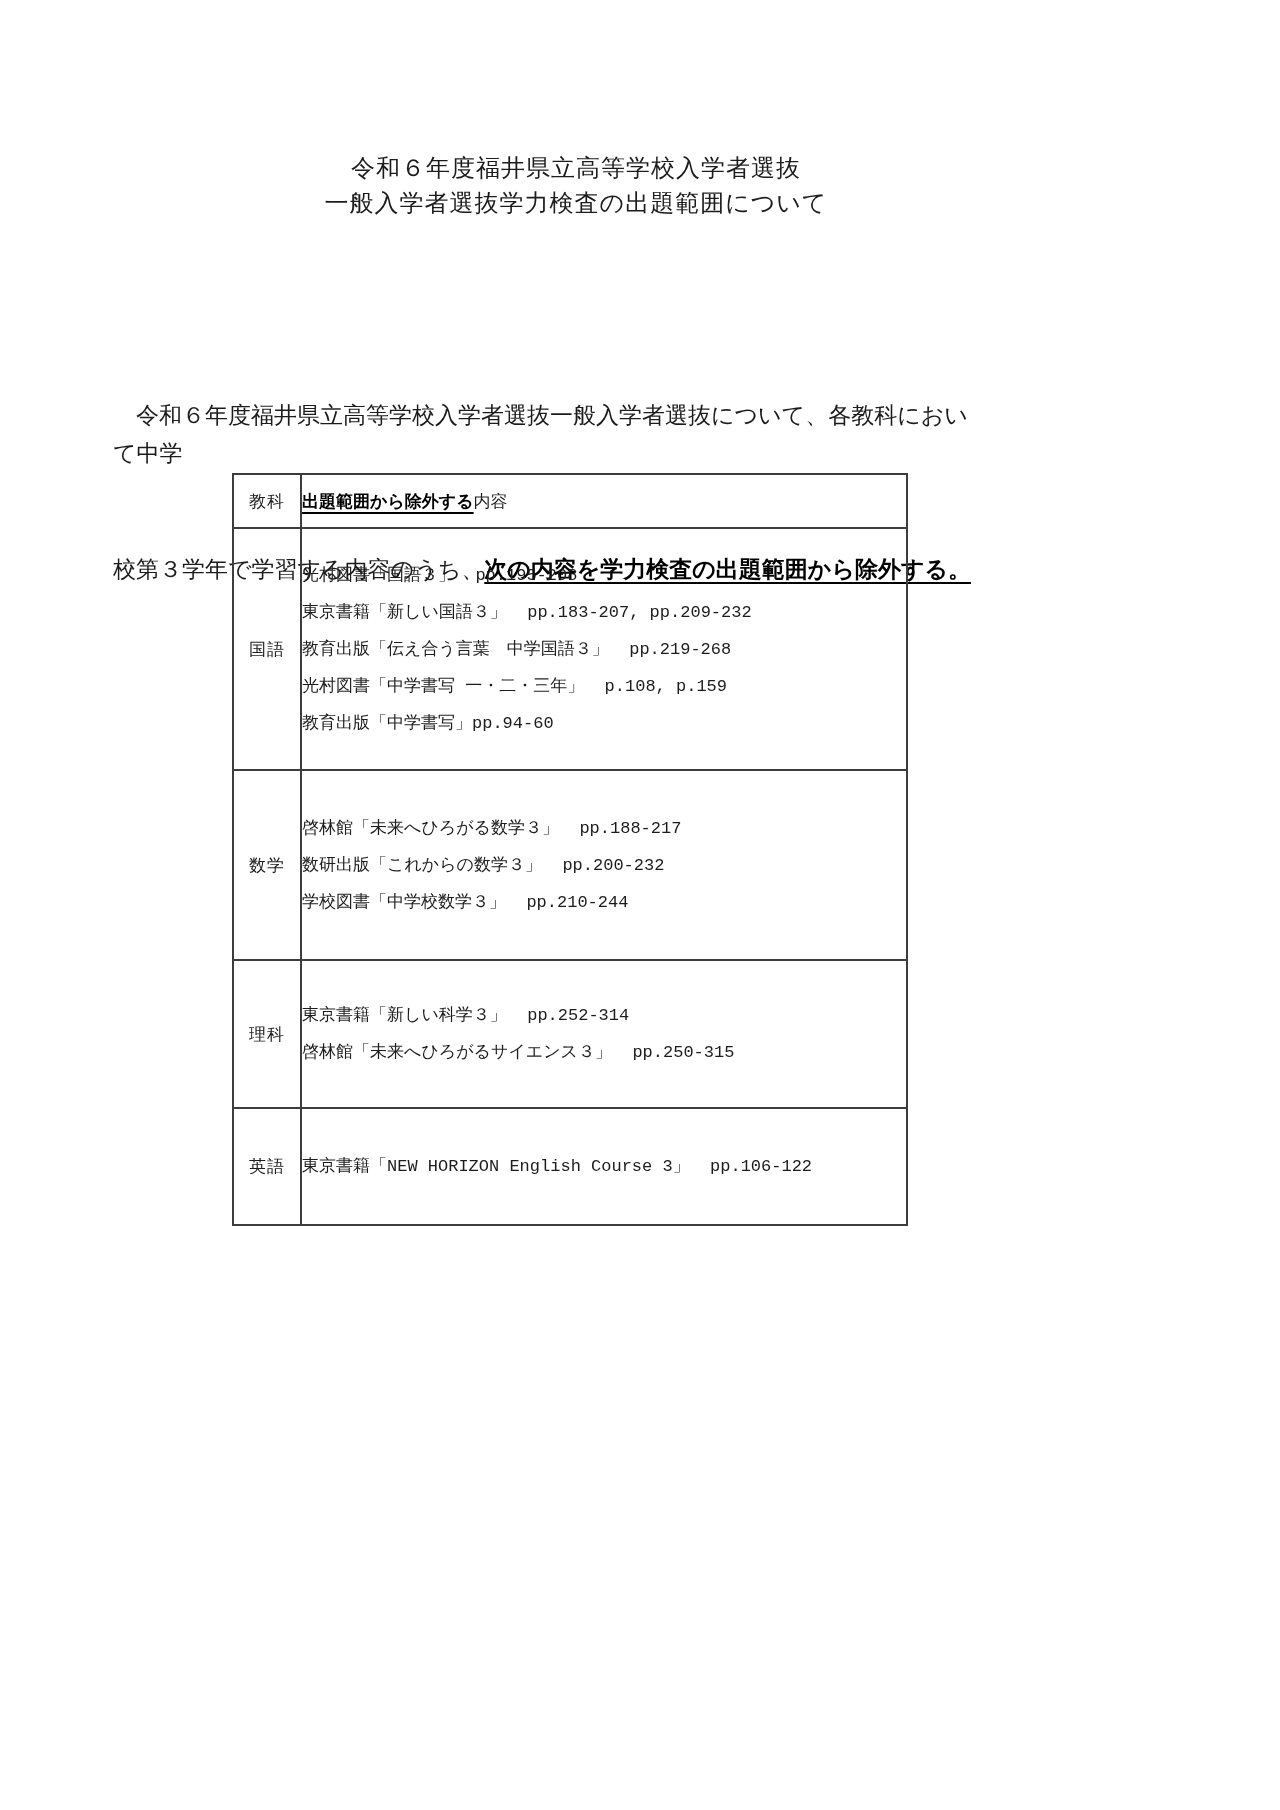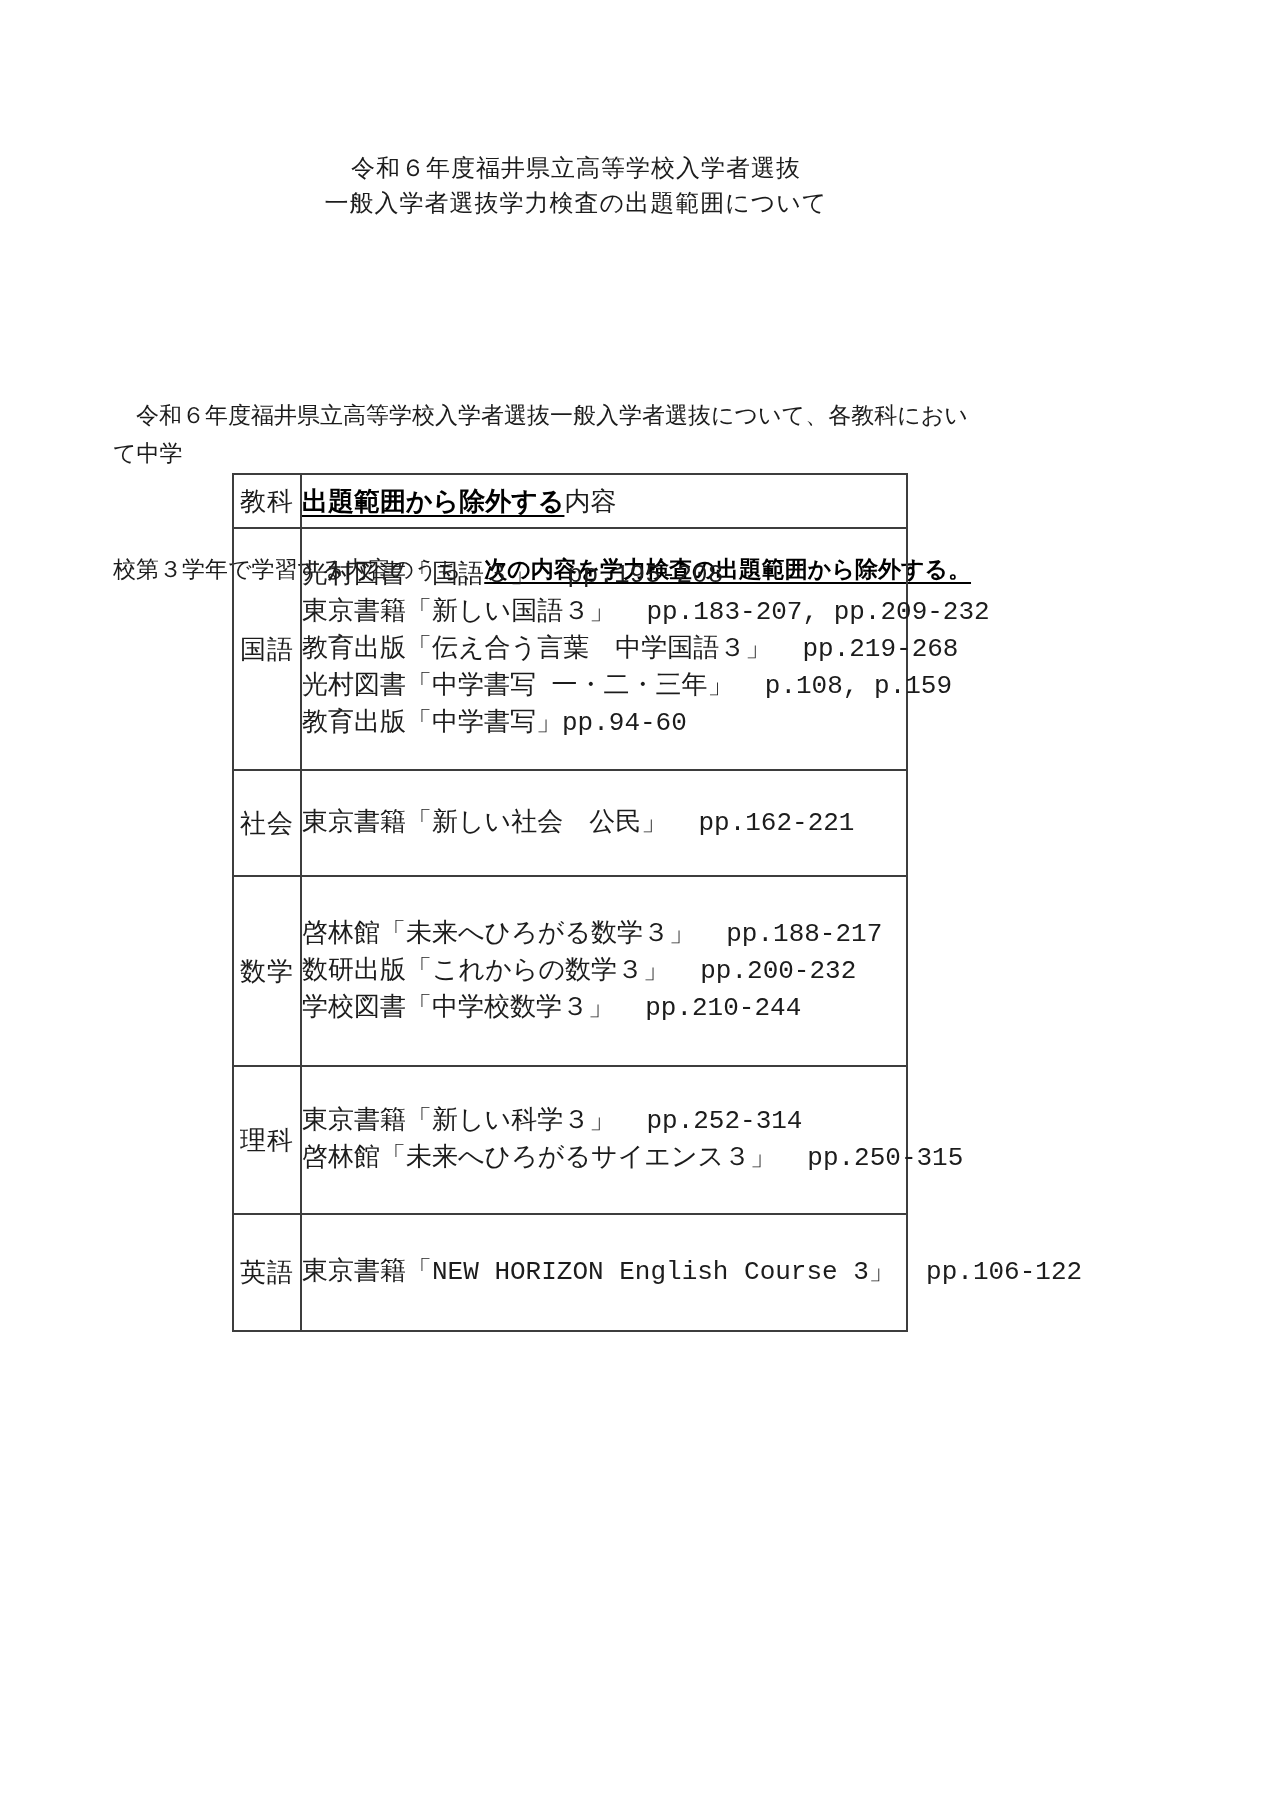--- a/index.html
+++ b/index.html
@@ -51,21 +51,21 @@
     text-underline-offset: 5px;
   }
   
   table.exclusion-table {
     position: absolute;
     left: 232px;
     top: 473px;
     width: 676px;
     border-collapse: collapse;
     table-layout: fixed;
-    font-size: 26px;
+    font-size: 17px;
   }
   table.exclusion-table td {
     border: 2px solid #3d3d3d;
     vertical-align: middle;
     padding: 0;
   }
   td.subject-cell {
     width: 66px;
     text-align: center;
     letter-spacing: 1px;
@@ -147,26 +147,20 @@
         <td class="subject-cell">国語</td>
         <td class="content-cell">
           <div class="book-line">光村図書「国語３」  pp.195-208</div>
           <div class="book-line">東京書籍「新しい国語３」  pp.183-207, pp.209-232</div>
           <div class="book-line">教育出版「伝え合う言葉　中学国語３」  pp.219-268</div>
           <div class="book-line">光村図書「中学書写 一・二・三年」  p.108, p.159</div>
           <div class="book-line">教育出版「中学書写」pp.94-60</div>
         </td>
       </tr>
 
-      <tr class="r-shakai">
-        <td class="subject-cell">社会</td>
-        <td class="content-cell">
-          <div class="book-line">東京書籍「新しい社会　公民」  pp.162-221</div>
-        </td>
-      </tr>
 
       <tr class="r-sugaku">
         <td class="subject-cell">数学</td>
         <td class="content-cell">
           <div class="book-line">啓林館「未来へひろがる数学３」  pp.188-217</div>
           <div class="book-line">数研出版「これからの数学３」  pp.200-232</div>
           <div class="book-line">学校図書「中学校数学３」  pp.210-244</div>
         </td>
       </tr>
 

